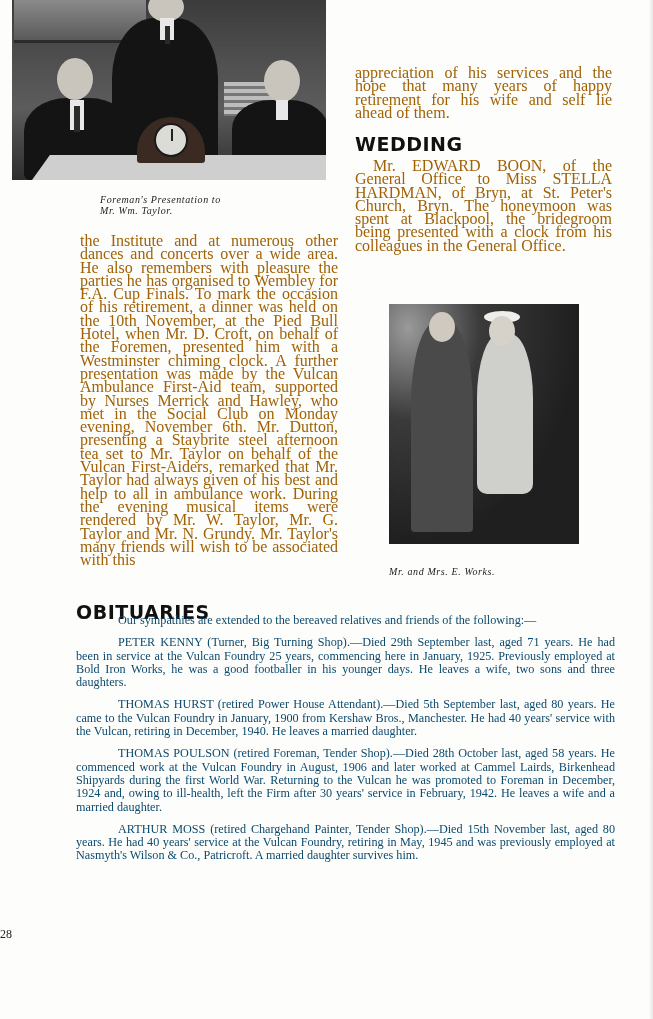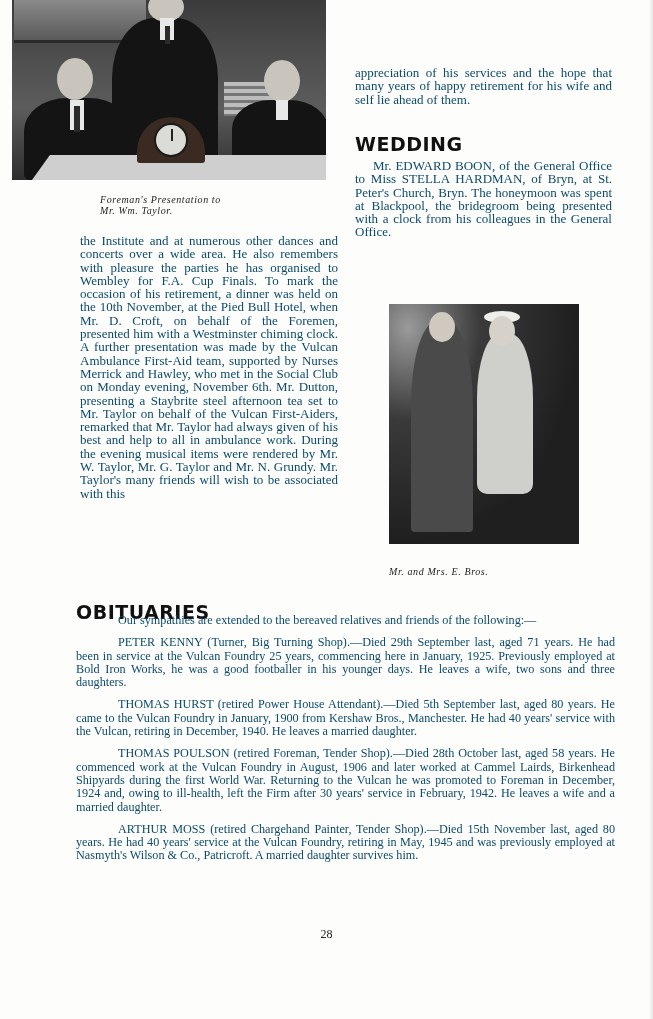--- a/index.html
+++ b/index.html
@@ -28,27 +28,27 @@
             background:radial-gradient(ellipse at 10% 10%, #9a9a9a 0%, #3a3a3a 30%, #1f1f1f 70%); }
   .groom { position:absolute; left:22px; top:18px; width:62px; height:210px; background:#4a4a4a; border-radius:40% 40% 4px 4px; }
   .groom-head { position:absolute; left:40px; top:8px; width:26px; height:30px; border-radius:50%; background:#cfc9c0; }
   .bride { position:absolute; left:88px; top:30px; width:56px; height:160px; background:#cfcfcb; border-radius:40% 40% 10px 10px; }
   .bride-head { position:absolute; left:100px; top:12px; width:26px; height:30px; border-radius:50%; background:#d7d2c9; }
   .bride-hat { position:absolute; left:95px; top:7px; width:36px; height:12px; border-radius:50%; background:#eeeeea; }
 
   .caption { position:absolute; font-style:italic; font-size:10px; letter-spacing:0.6px; color:#222; }
   .heading { position:absolute; font-family:"DejaVu Sans", "Liberation Sans", sans-serif; font-weight:bold;
              font-size:19px; letter-spacing:0.5px; color:#111; }
-  .col { position:absolute; font-size:13px; line-height:13.3px; text-align:justify; color:#0c4a6e; }
+  .col { position:absolute; font-size:16px; line-height:13.3px; text-align:justify; color:#a16207; }
   .col p { margin:0; }
   .indent { text-indent:18px; }
   .wide { position:absolute; left:76px; width:539px; font-size:12.2px; line-height:13.3px; text-align:justify; color:#0c4a6e; }
   .wide p { margin:0 0 9px 0; }
   .wide .ind { text-indent:42px; }
-  .pageno { position:absolute; left:0; width:653px; top:927px; text-align:center; font-size:12px; color:#222; }
+  .pageno { position:absolute; left:0; width:653px; top:927px; text-align:left; font-size:12px; color:#222; }
   .gutter-shadow { position:absolute; right:0; top:0; width:4px; height:1019px; background:linear-gradient(90deg,#fdfdfb,#e6e6e3); }
 </style>
 </head>
 <body>
 
 <div class="photo photo1">
   <div class="window"></div>
   <div class="shelf"></div>
 
   <div class="person" style="left:100px;top:18px;width:106px;height:150px;"></div>
@@ -89,21 +89,21 @@
   <p class="indent">Mr. EDWARD BOON, of the General Office to Miss STELLA HARDMAN, of Bryn, at St. Peter's Church, Bryn. The honeymoon was spent at Blackpool, the bridegroom being presented with a clock from his colleagues in the General Office.</p>
 </div>
 
 <div class="photo photo2">
   <div class="groom"></div>
   <div class="groom-head"></div>
   <div class="bride"></div>
   <div class="bride-hat"></div>
   <div class="bride-head"></div>
 </div>
-<div class="caption" style="left:389px;top:566px;width:190px;">Mr. and Mrs. E. Bros.</div>
+<div class="caption" style="left:389px;top:566px;width:190px;">Mr. and Mrs. E. Works.</div>
 
 <div class="heading" style="left:76px;top:584px;margin-top:17px;">OBITUARIES</div>
 
 <div class="wide" style="top:614px;">
   <p class="ind">Our sympathies are extended to the bereaved relatives and friends of the following:—</p>
   <p class="ind">PETER KENNY (Turner, Big Turning Shop).—Died 29th September last, aged 71 years. He had been in service at the Vulcan Foundry 25 years, commencing here in January, 1925. Previously employed at Bold Iron Works, he was a good footballer in his younger days. He leaves a wife, two sons and three daughters.</p>
   <p class="ind">THOMAS HURST (retired Power House Attendant).—Died 5th September last, aged 80 years. He came to the Vulcan Foundry in January, 1900 from Kershaw Bros., Manchester. He had 40 years' service with the Vulcan, retiring in December, 1940. He leaves a married daughter.</p>
   <p class="ind">THOMAS POULSON (retired Foreman, Tender Shop).—Died 28th October last, aged 58 years. He commenced work at the Vulcan Foundry in August, 1906 and later worked at Cammel Lairds, Birkenhead Shipyards during the first World War. Returning to the Vulcan he was promoted to Foreman in December, 1924 and, owing to ill-health, left the Firm after 30 years' service in February, 1942. He leaves a wife and a married daughter.</p>
   <p class="ind">ARTHUR MOSS (retired Chargehand Painter, Tender Shop).—Died 15th November last, aged 80 years. He had 40 years' service at the Vulcan Foundry, retiring in May, 1945 and was previously employed at Nasmyth's Wilson &amp; Co., Patricroft. A married daughter survives him.</p>
 </div>

